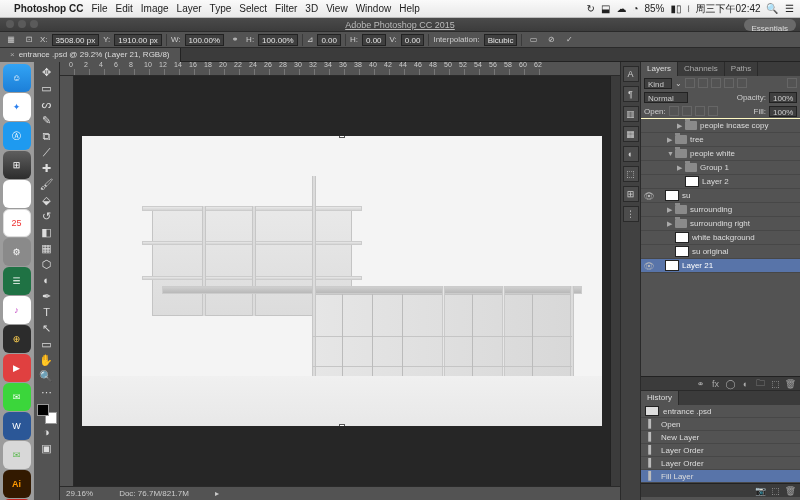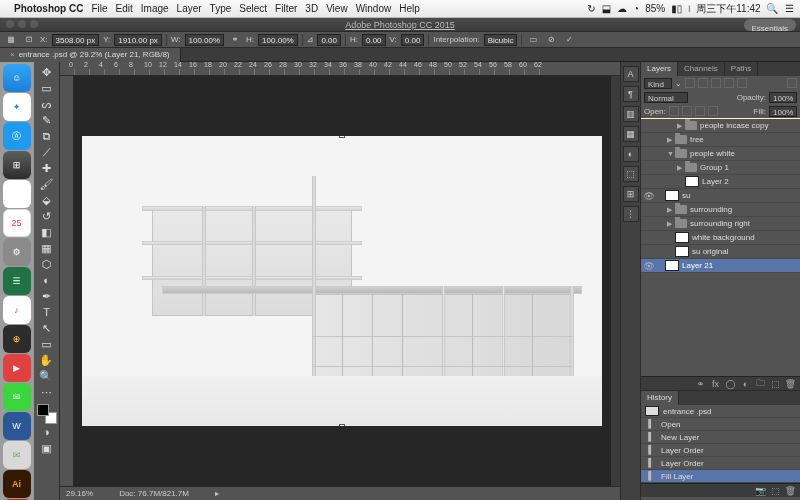--- a/index.html
+++ b/index.html
@@ -139,21 +139,21 @@
   <span class="menu-item">Window</span>
   <span class="menu-item">Help</span>
   <span class="spacer"></span>
   <span class="status-item status-icon">↻</span>
   <span class="status-item status-icon">⬓</span>
   <span class="status-item status-icon">☁</span>
   <span class="status-item status-icon">◔</span>
   <span class="status-item">85%</span>
   <span class="status-item status-icon">▮▯</span>
   <span class="status-item status-icon">⧙</span>
-  <span class="status-item">周三下午11:42</span>
+  <span class="status-item">周三下午02:42</span>
   <span class="status-item status-icon">🔍</span>
   <span class="status-item">☰</span>
 </div>
 
 <div class="win-title">
   <div class="traffic">
     <div class="dot red"></div>
     <div class="dot yellow"></div>
     <div class="dot green"></div>
   </div>

